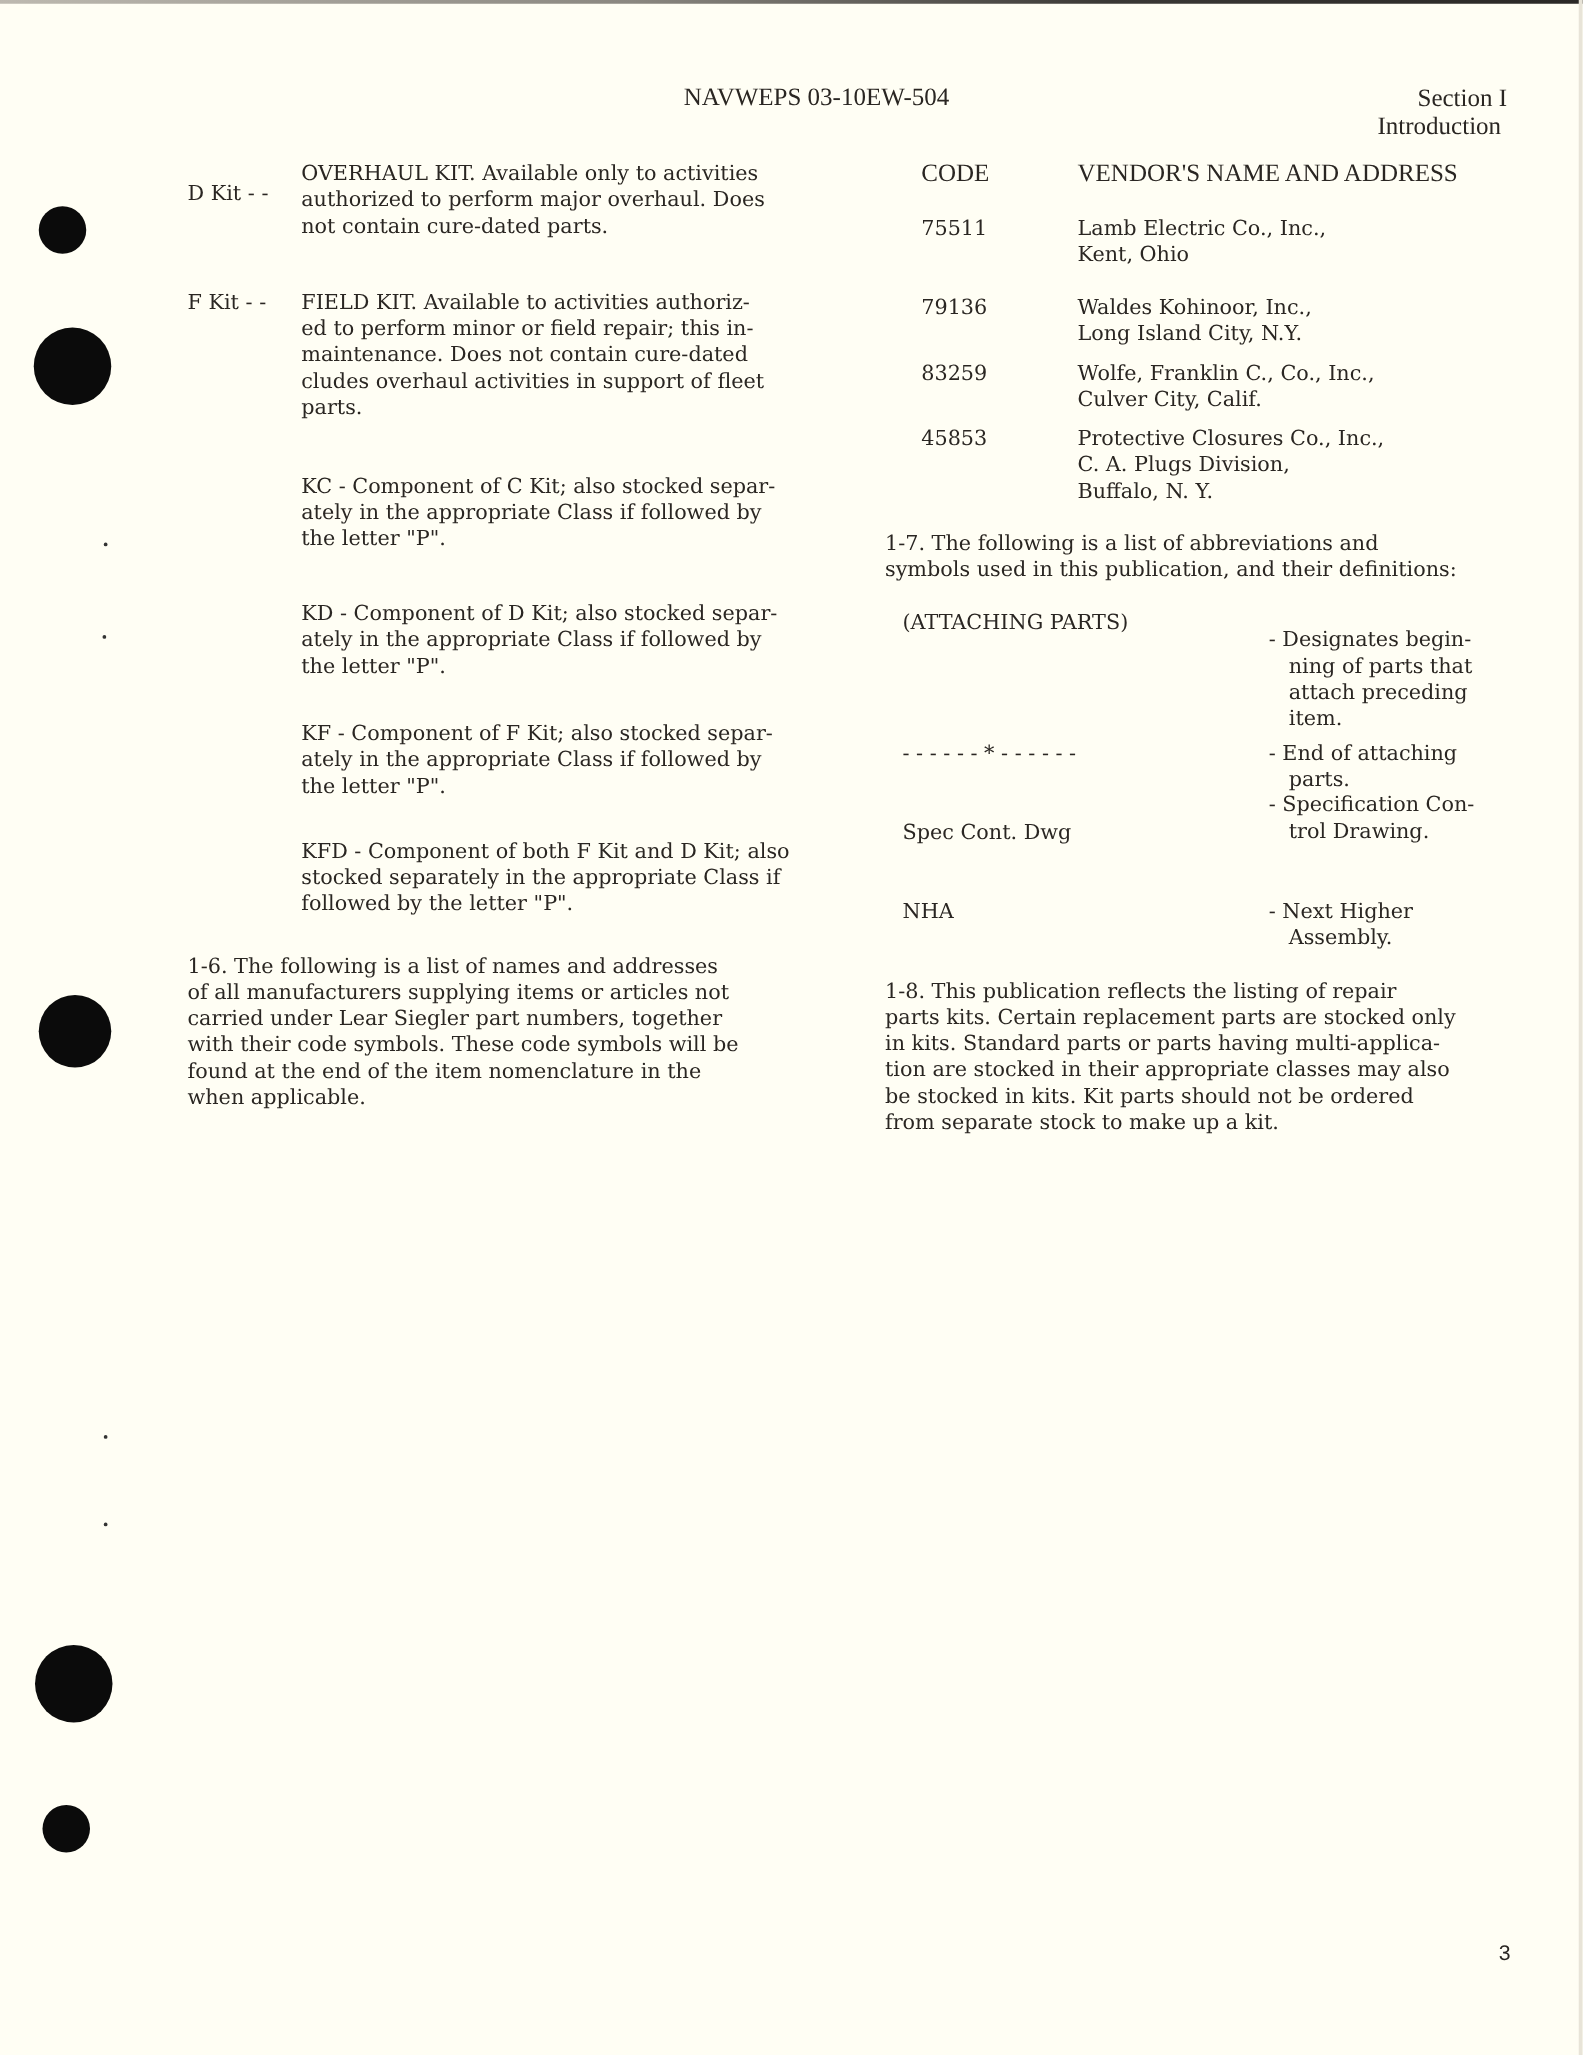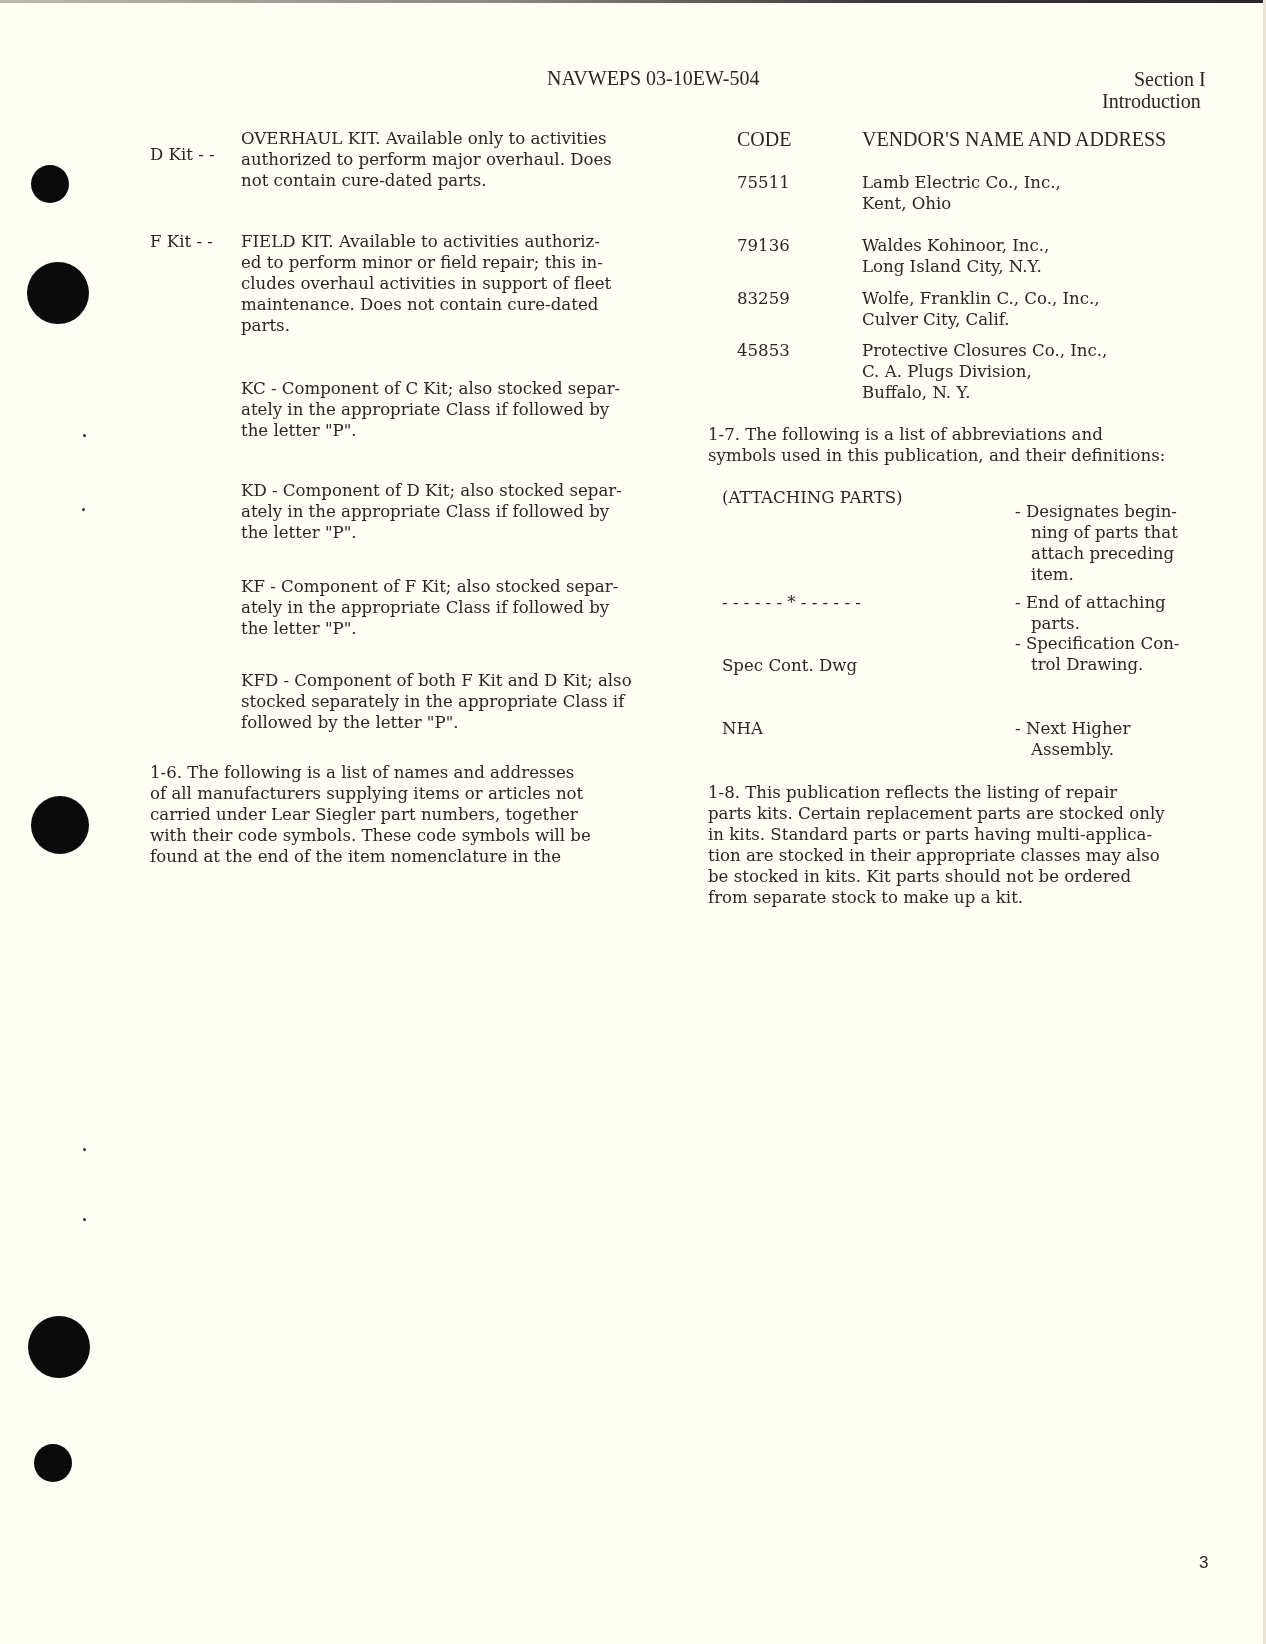--- a/index.html
+++ b/index.html
@@ -53,22 +53,22 @@
 <div class="abs t" style="left:241px;top:128px;width:415px;">
   <span class="line">OVERHAUL KIT. Available only to activities</span>
   <span class="line">authorized to perform major overhaul. Does</span>
   <span class="line">not contain cure-dated parts.</span>
 </div>
 
 <div class="abs t" style="left:150px;top:231px;">F Kit - -</div>
 <div class="abs t" style="left:241px;top:231px;width:415px;">
   <span class="line">FIELD KIT. Available to activities authoriz-</span>
   <span class="line">ed to perform minor or field repair; this in-</span>
+  <span class="line">maintenance. Does not contain cure-dated</span>
   <span class="line">cludes overhaul activities in support of fleet</span>
-  <span class="line">maintenance. Does not contain cure-dated</span>
   <span class="line">parts.</span>
 </div>
 
 <div class="abs t" style="left:241px;top:378px;width:415px;">
   <span class="line">KC - Component of C Kit; also stocked separ-</span>
   <span class="line">ately in the appropriate Class if followed by</span>
   <span class="line">the letter "P".</span>
 </div>
 <div class="abs t" style="left:241px;top:480px;width:415px;">
   <span class="line">KD - Component of D Kit; also stocked separ-</span>
@@ -85,20 +85,21 @@
   <span class="line">stocked separately in the appropriate Class if</span>
   <span class="line">followed by the letter "P".</span>
 </div>
 
 <div class="abs t" style="left:150px;top:762px;width:510px;">
   <span class="line">1-6. The following is a list of names and addresses</span>
   <span class="line">of all manufacturers supplying items or articles not</span>
   <span class="line">carried under Lear Siegler part numbers, together</span>
   <span class="line">with their code symbols. These code symbols will be</span>
   <span class="line">found at the end of the item nomenclature in the</span>
+  <span class="line">when applicable.</span>
 </div>
 
 <div class="abs hdr" style="left:737px;top:128px;">CODE</div>
 <div class="abs hdr" style="left:862px;top:128px;">VENDOR'S NAME AND ADDRESS</div>
 
 <div class="abs t" style="left:737px;top:172px;">75511</div>
 <div class="abs t" style="left:862px;top:172px;">
   <span class="line">Lamb Electric Co., Inc.,</span>
   <span class="line">Kent, Ohio</span>
 </div>

